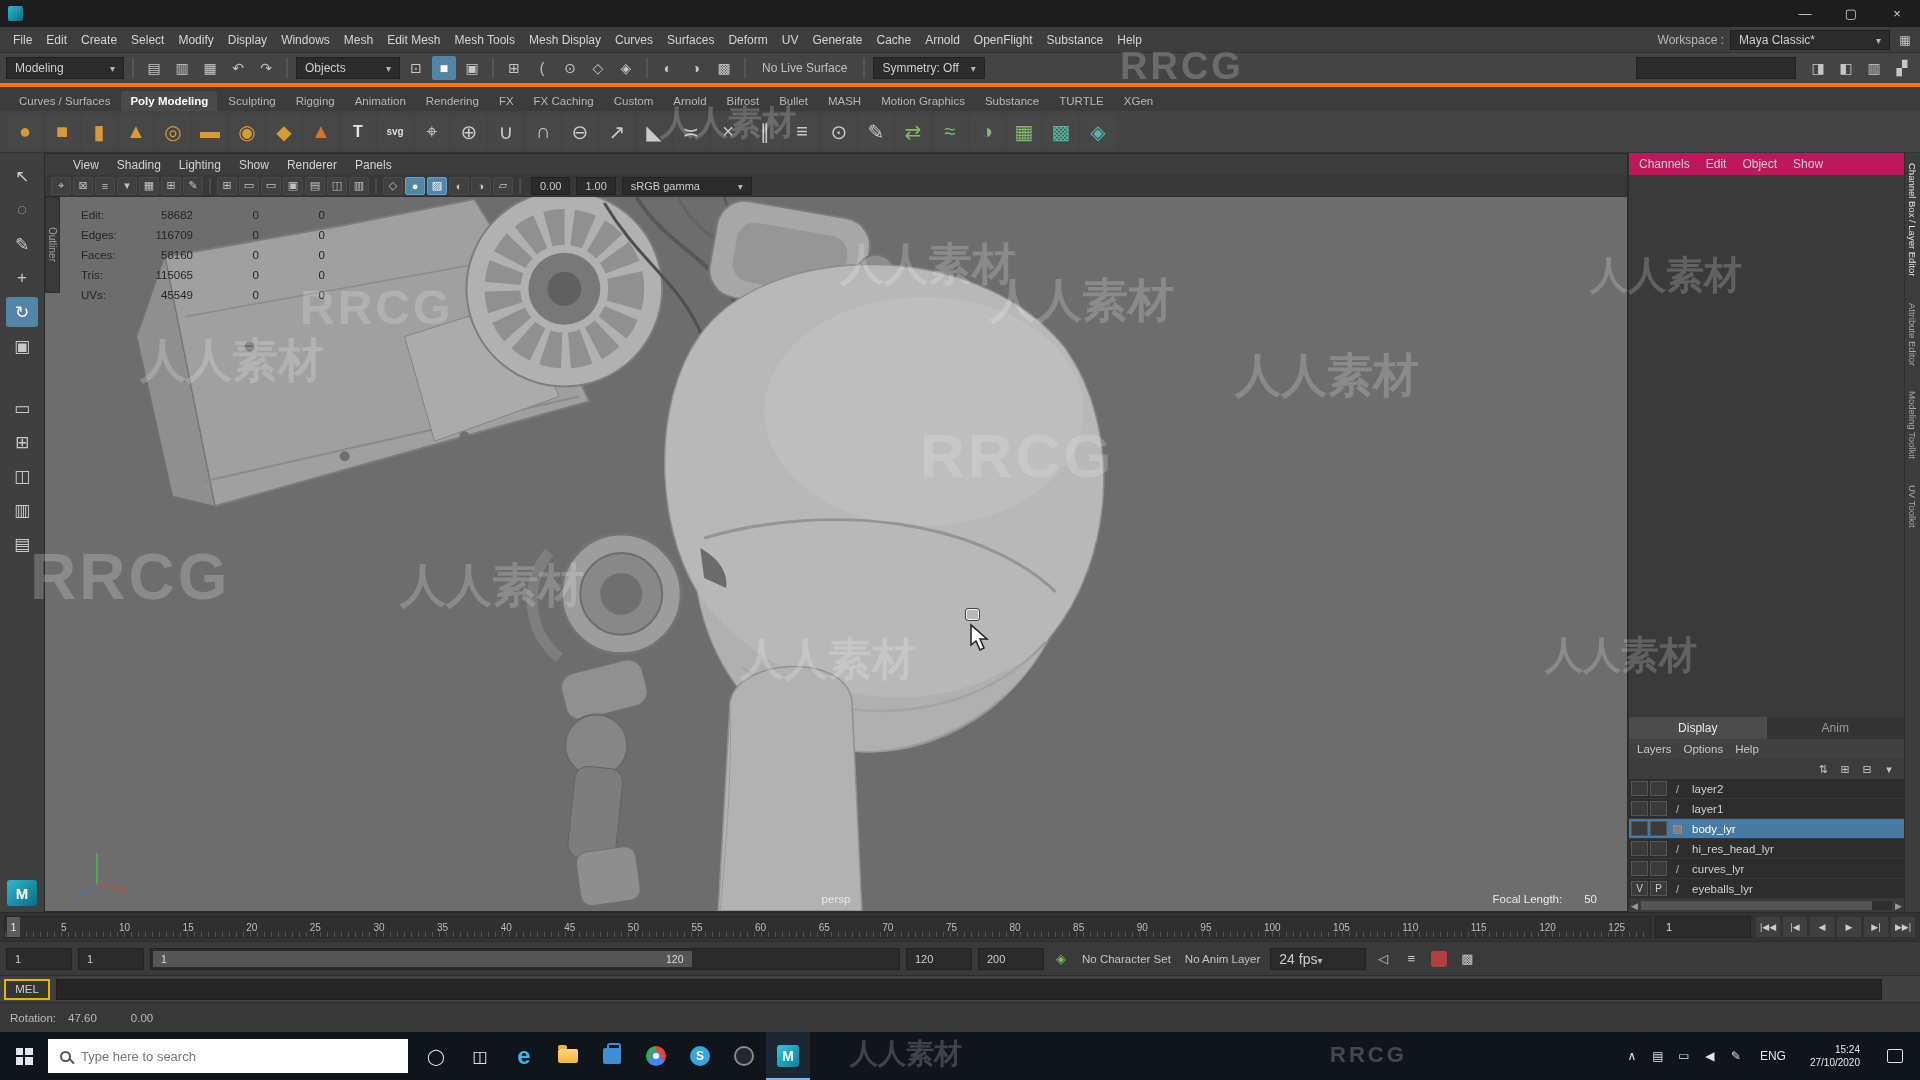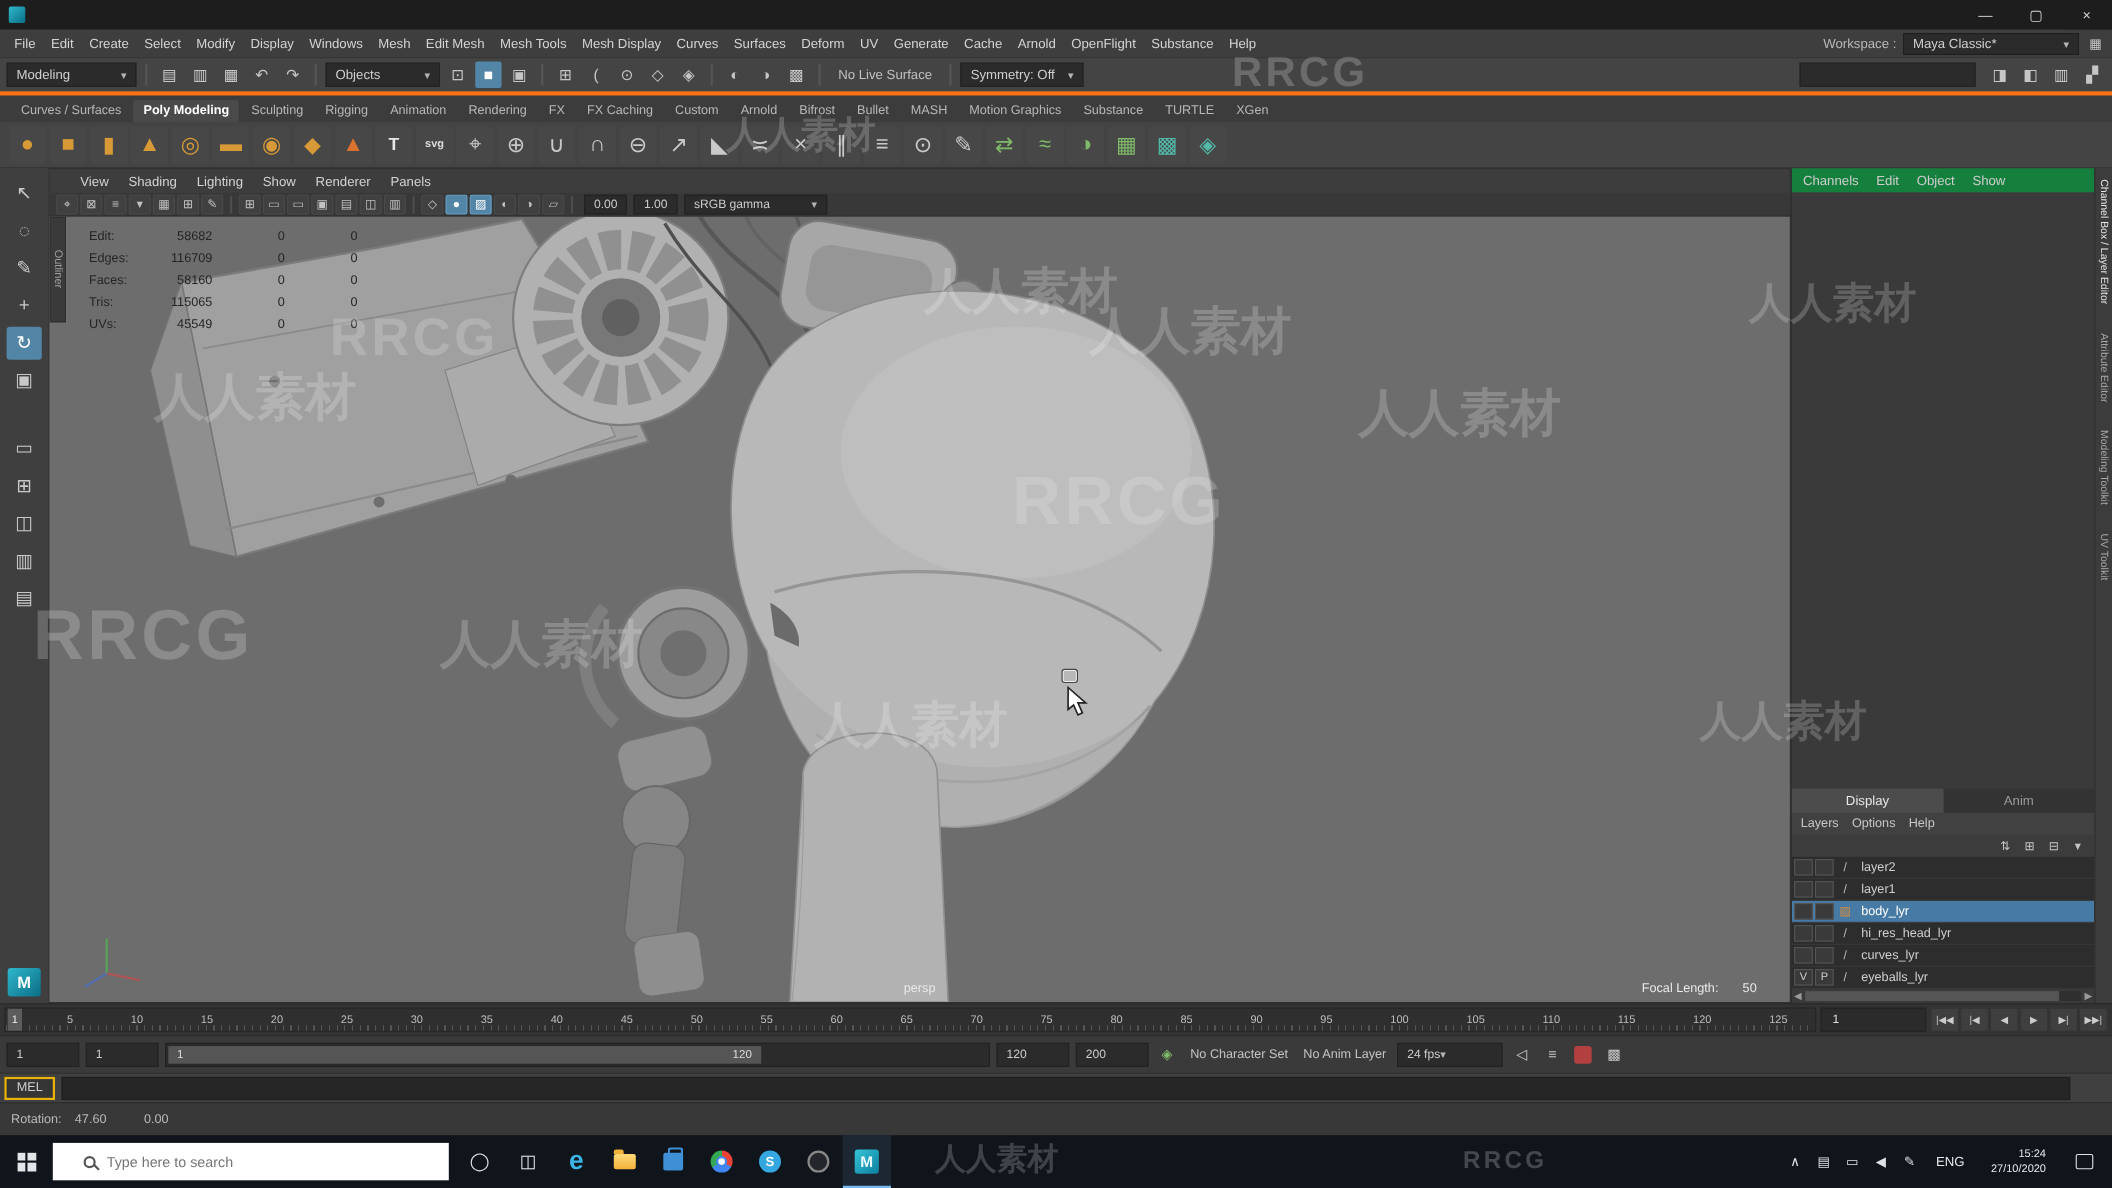--- a/index.html
+++ b/index.html
@@ -76,21 +76,21 @@
 .hud-row .hv{width:60px;text-align:right}
 .hud-row .hz{width:66px;text-align:right}
 .camera-label{position:absolute;bottom:6px;left:50%;transform:translateX(-50%);color:#e9e9e9;font-size:11.5px;z-index:4}
 .focal{position:absolute;bottom:6px;right:30px;color:#e9e9e9;font-size:11.5px;display:flex;gap:22px;z-index:4}
 .axis-gizmo{position:absolute;left:26px;bottom:10px;z-index:4}
 .cursor{position:absolute;left:924px;top:426px;z-index:6}
 .cursor-badge{position:absolute;left:-3px;top:-14px;width:13px;height:11px;border:1px solid #f2f2f2;outline:1px solid #444;border-radius:2px}
 
 
 .right-panel{width:276px;background:#414141;display:flex;flex-direction:column;border-left:1px solid #2e2e2e}
-.cb-menus{flex:0 0 22px;display:flex;align-items:center;gap:16px;padding:0 10px;background:#15803d;color:#cdcdcd}
+.cb-menus{flex:0 0 22px;display:flex;align-items:center;gap:16px;padding:0 10px;background:#be185d;color:#cdcdcd}
 .cb-area{flex:1;background:#3a3a3a}
 .layer-editor{flex:0 0 195px;display:flex;flex-direction:column}
 .le-tabs{display:flex;height:22px}
 .le-tab{flex:1;display:flex;align-items:center;justify-content:center;background:#333;color:#9a9a9a}
 .le-tab.active{background:#4c4c4c;color:#e8e8e8}
 .le-menus{height:20px;display:flex;gap:12px;padding:0 8px;align-items:center;color:#c7c7c7;font-size:11.5px;background:#414141}
 .le-toolbar{height:20px;display:flex;justify-content:flex-end;gap:4px;padding:0 6px;align-items:center;background:#3c3c3c}
 .le-toolbar .icon-btn{width:18px;height:16px;font-size:11px}
 .layer-list{height:120px;background:#2d2d2d;overflow:hidden}
 .layer-row{display:flex;align-items:center;height:20px;border-bottom:1px solid #383838;padding-left:2px;gap:2px}
@@ -121,36 +121,36 @@
 
 
 .rangebar{flex:0 0 34px;background:#3a3a3a;display:flex;align-items:center;gap:6px;padding:0 6px;border-top:1px solid #2c2c2c}
 .rs-field{background:#2b2b2b;border:1px solid #222;height:22px;min-width:66px;display:flex;align-items:center;padding:0 8px;color:#ccc;font-size:11px}
 .rs-slider{flex:1;height:22px;background:#2b2b2b;border:1px solid #222;position:relative;max-width:750px}
 .rs-bar{position:absolute;left:2px;top:2px;bottom:2px;width:72%;background:#555;display:flex;align-items:center;justify-content:space-between;padding:0 8px;color:#ddd;font-size:10.5px}
 .rs-icon{width:22px;height:22px;display:flex;align-items:center;justify-content:center;color:#c6c6c6;font-size:13px}
 .rs-icon.green{color:#7fba6a}
 .rs-icon.key{background:#b34040;width:16px;height:16px;border-radius:3px;margin:0 3px}
 .rs-label{color:#c3c3c3;font-size:11.5px;display:flex;align-items:center;gap:4px;white-space:nowrap;padding:0 4px}
-.rs-dropdown{background:#2b2b2b;border:1px solid #222;height:22px;display:flex;align-items:center;padding:0 8px;color:#ccc;font-size:11px;min-width:96px;}
+.rs-dropdown{background:#2b2b2b;border:1px solid #222;height:22px;display:flex;align-items:center;padding:0 8px;color:#ccc;font-size:14px;min-width:96px;}
 
 
 .mel-row{flex:0 0 27px;background:#404040;display:flex;align-items:center;gap:6px;padding:0 4px;border-top:1px solid #2c2c2c}
 .mel-label{width:46px;height:21px;display:flex;align-items:center;justify-content:center;color:#cdcdcd;font-size:11.5px;background:#353535;border:2px solid #eab308}
 .mel-input{flex:1;height:21px;background:#262626;border:1px solid #1e1e1e;margin-right:34px;color:#ddd;font-family:inherit;outline:none;padding:0 6px}
 .help-row{flex:0 0 30px;background:#383838;display:flex;align-items:center;padding:0 10px;color:#b9b9b9;font-size:11.5px;border-top:1px solid #2c2c2c}
 .help-row .hv1{margin-left:12px}
 .help-row .hv2{margin-left:34px}
 
 
 .taskbar{flex:0 0 48px;background:#10151b;display:flex;align-items:center;color:#e8e8e8}
 .tb-start{width:48px;height:48px;display:flex;align-items:center;justify-content:center}
 .win-logo{width:17px;height:17px;display:grid;grid-template-columns:1fr 1fr;gap:2px}
 .win-logo i{background:#e3e6e8}
-.tb-search{width:360px;height:34px;background:#fff;display:flex;align-items:center;gap:10px;padding:0 28px;margin-right:6px}
+.tb-search{width:360px;height:34px;background:#fff;display:flex;align-items:center;gap:10px;padding:0 12px;margin-right:6px}
 .mag{width:11px;height:11px;border:2px solid #555;border-radius:50%;position:relative;flex:0 0 auto}
 .mag::after{content:"";position:absolute;width:7px;height:2px;background:#555;transform:rotate(45deg);right:-6px;bottom:-2px}
 .tb-search input{border:none;outline:none;font-size:13px;color:#444;width:100%;background:transparent;font-family:inherit}
 .tb-app{width:44px;height:48px;display:flex;align-items:center;justify-content:center}
 .tb-app.active{background:#1d2733;box-shadow:inset 0 -2px 0 #76b9ed}
 .app-glyph{display:flex;align-items:center;justify-content:center}
 .tb-app.plain .app-glyph{color:#dfe3e6;font-size:16px}
 .tb-app.edge .app-glyph{color:#3ab6e8;font-size:24px;font-weight:bold}
 .tb-app.folder .app-glyph{width:20px;height:14px;background:linear-gradient(#ffd879,#f2b33d);border-radius:2px;position:relative}
 .tb-app.folder .app-glyph::before{content:"";position:absolute;top:-4px;left:0;width:9px;height:4px;background:#f2b33d;border-radius:2px 2px 0 0}

